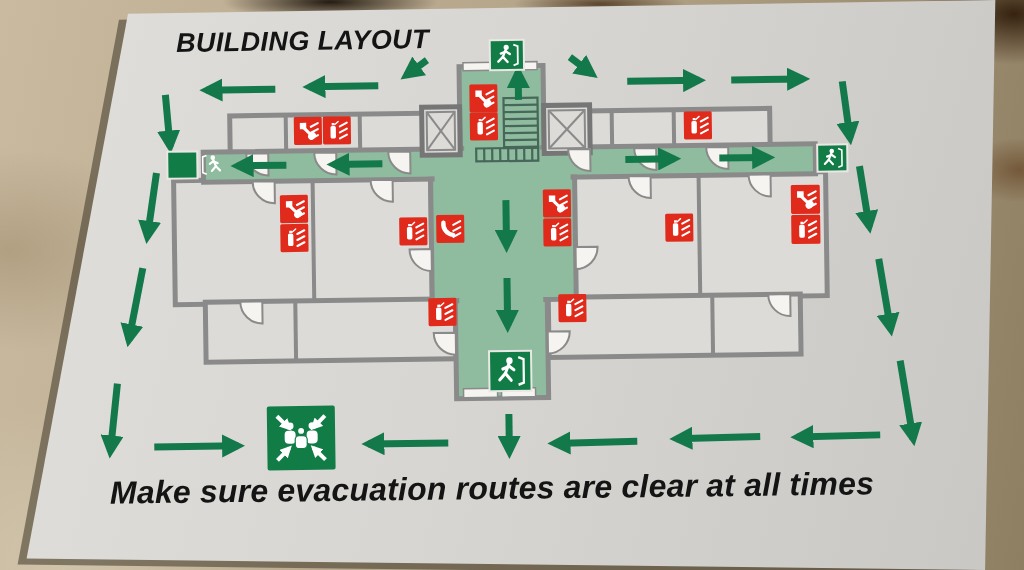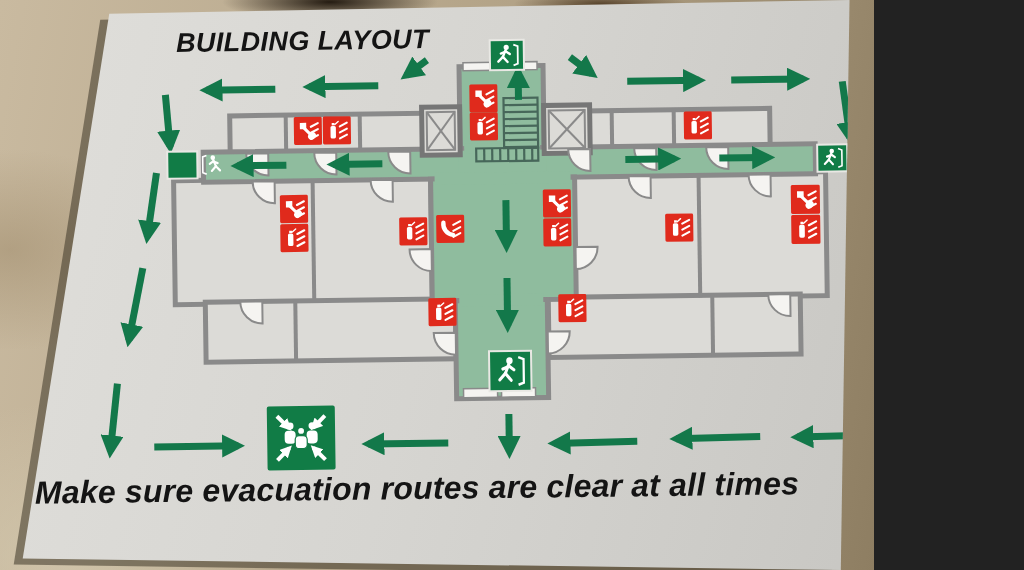--- a/index.html
+++ b/index.html
@@ -1,16 +1,16 @@
 <!DOCTYPE html>
 <html><head>
 <meta charset="utf-8">
 <style>
   html,body{margin:0;padding:0;background:#222;}
-  .scene{position:relative;width:874px;height:570px;overflow:hidden;
+  .scene{position:relative;width:1024px;height:570px;overflow:hidden;
          font-family:"Liberation Sans",sans-serif;}
   .floor-bg{position:absolute;inset:0;
     background:
       radial-gradient(150px 26px at 330px 2px, rgba(20,12,4,.9), transparent 72%),
       radial-gradient(120px 18px at 600px 4px, rgba(60,38,16,.75), transparent 72%),
       radial-gradient(130px 70px at 1014px 14px, rgba(48,28,10,.95), transparent 72%),
       radial-gradient(80px 46px at 1020px 170px, rgba(96,60,28,.6), transparent 70%),
       radial-gradient(60px 34px at 930px 150px, rgba(70,45,20,.5), transparent 70%),
       radial-gradient(220px 140px at 10px 250px, rgba(160,140,108,.55), transparent 72%),
       radial-gradient(320px 220px at 70px 560px, rgba(216,206,180,.6), transparent 72%),

